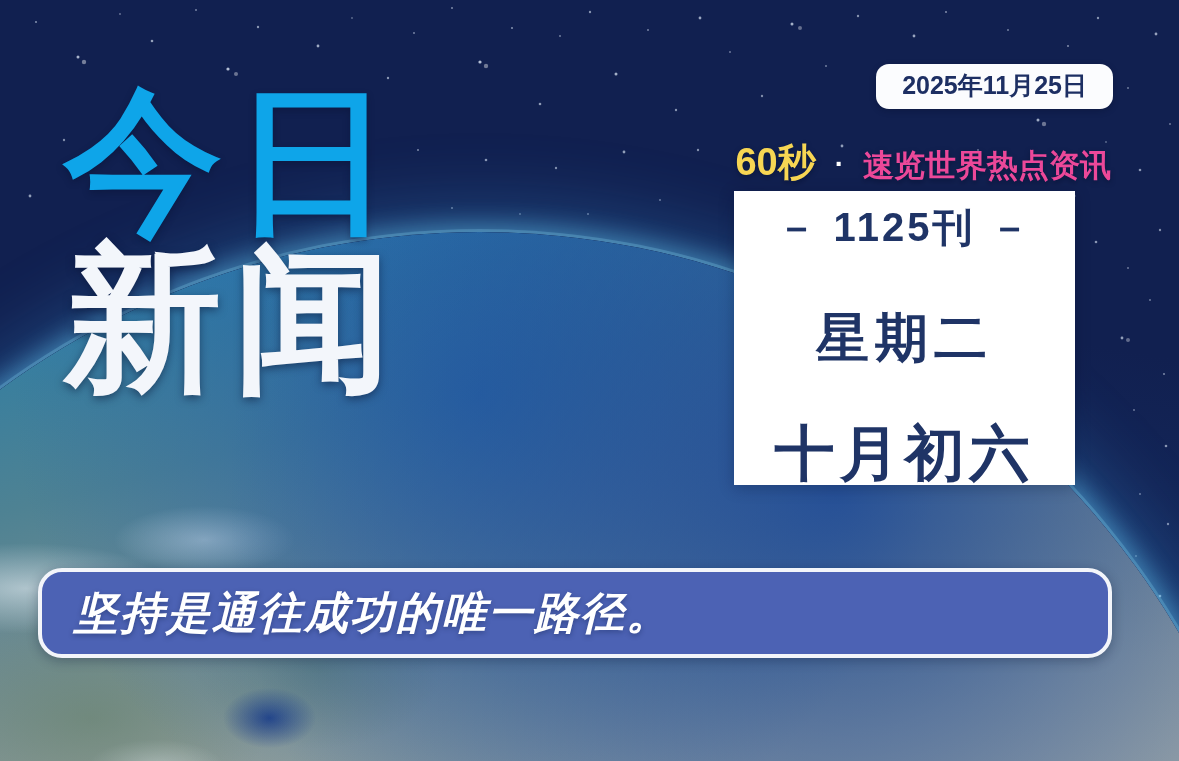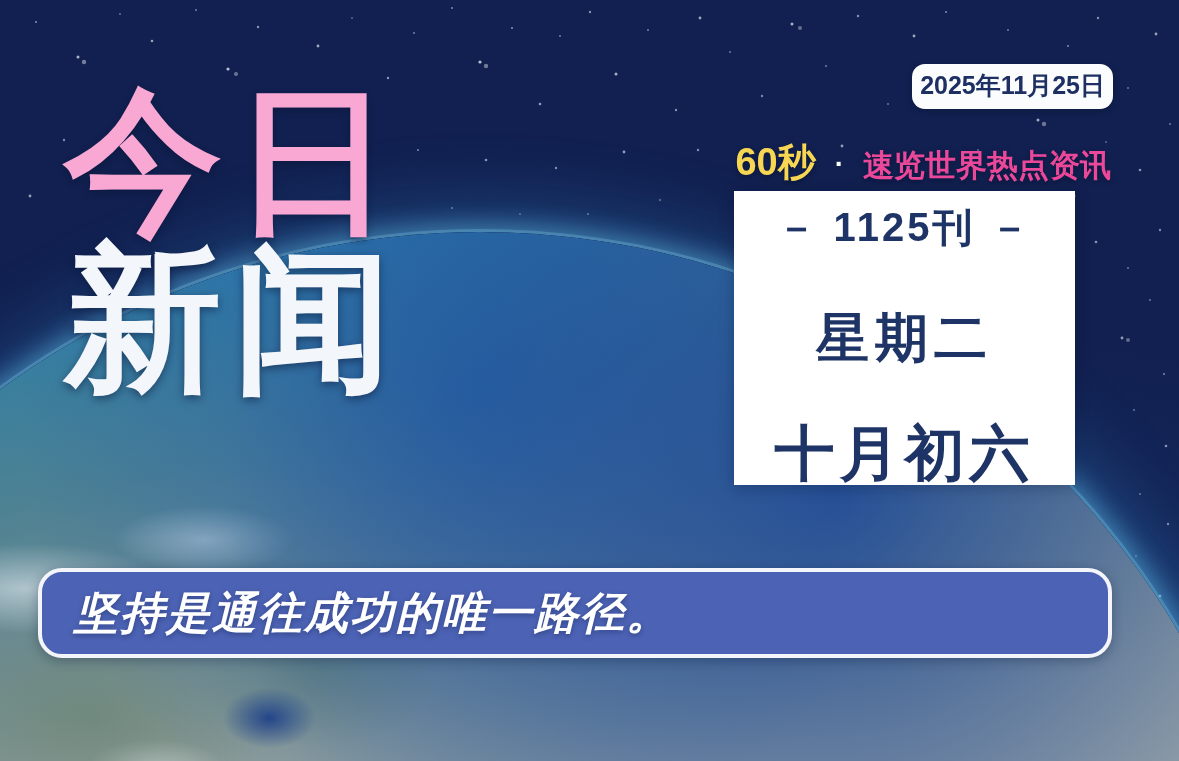--- a/index.html
+++ b/index.html
@@ -113,39 +113,39 @@
   .headline { position:absolute; left:64px; top:86px; z-index:6; }
   .headline-line {
     font-weight:700;
     font-size:158px;
     line-height:0.96;
     letter-spacing:12px;
     white-space:nowrap;
     font-family:"Liberation Sans","DejaVu Sans",sans-serif;
   }
   .headline-1 {
-    color:#f9a8d4;
+    color:#0ea5e9;
     text-shadow:0 3px 7px rgba(8,18,50,0.45);
   }
   .headline-2 {
     color:#f3f6fb;
     margin-top:6px;
     text-shadow:0 3px 9px rgba(8,18,50,0.50);
   }
 
   
   .date-pill {
     position:absolute;
     right:66px; top:64px;
     z-index:7;
     background:#fbfcfe;
     color:#1d2f63;
     font-size:25px;
     font-weight:700;
-    padding:5px 8px 7px;
+    padding:5px 26px 7px;
     border-radius:13px;
     letter-spacing:0px;
     white-space:nowrap;
     box-shadow:0 2px 6px rgba(5,14,40,0.30);
   }
 
   
   .tagline {
     position:absolute;
     right:68px; top:143px;

